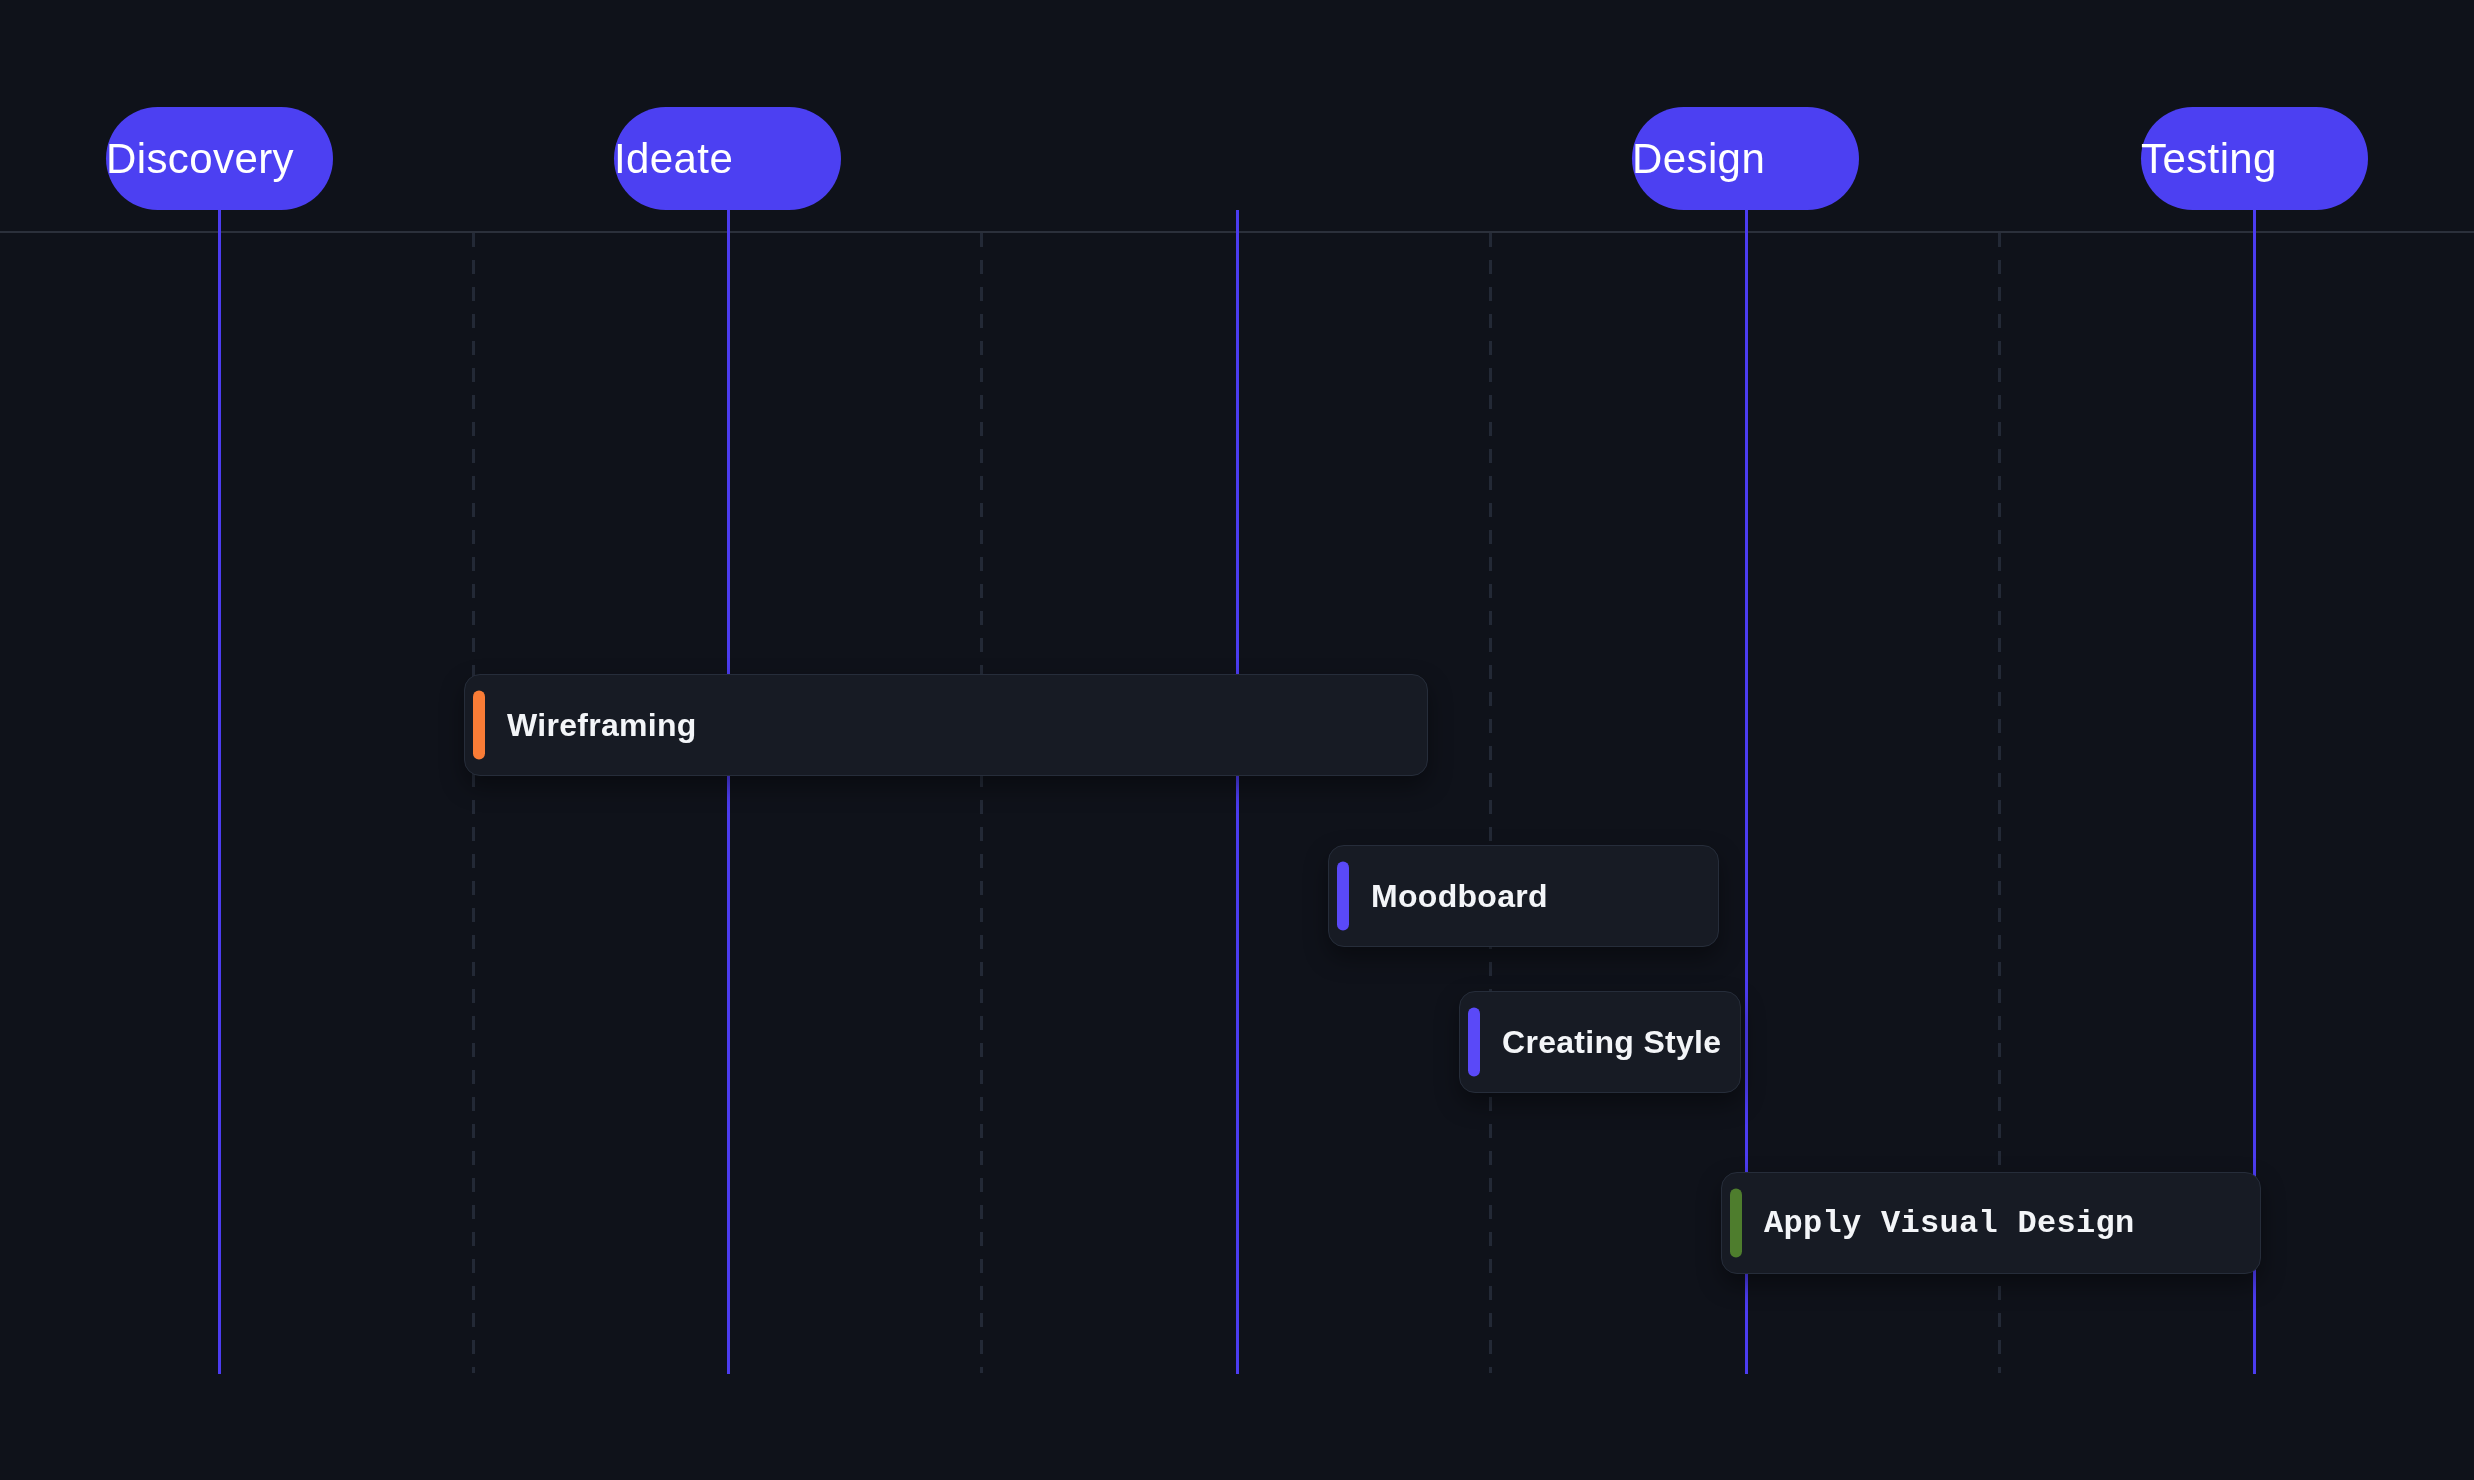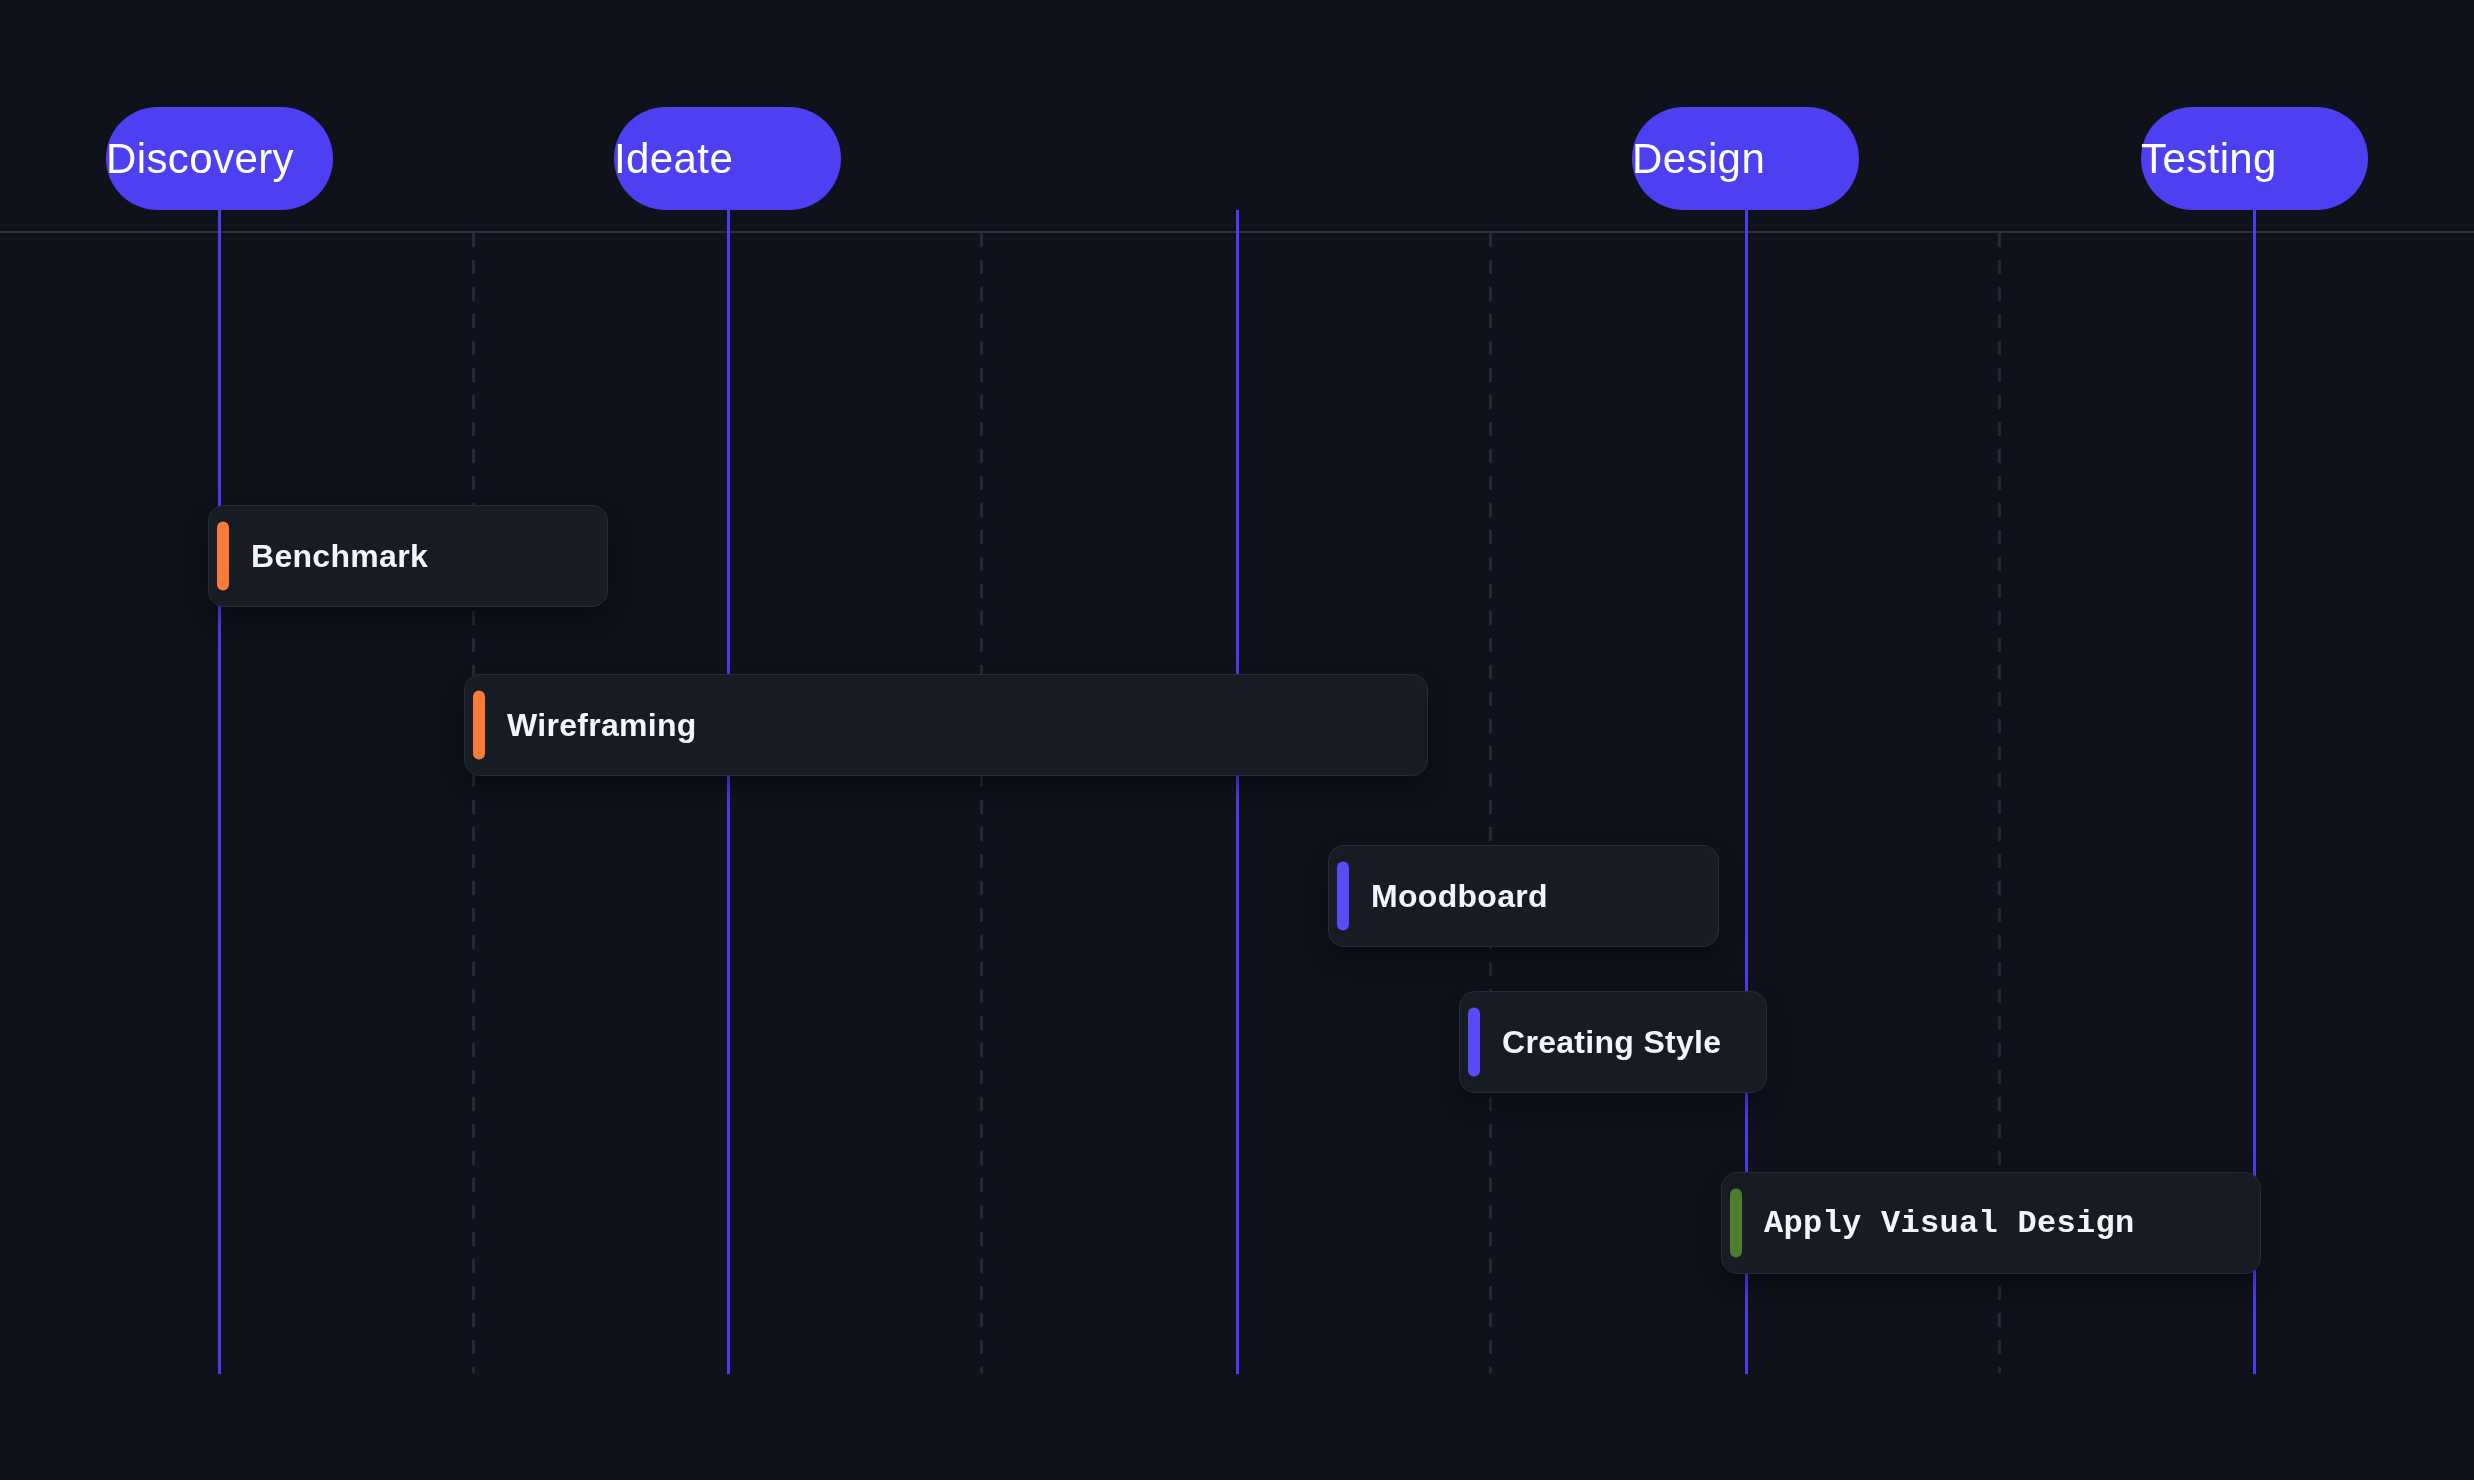--- a/index.html
+++ b/index.html
@@ -54,33 +54,29 @@
   <div class="dline" style="left: 980px;"></div>
   <div class="dline" style="left: 1489px;"></div>
   <div class="dline" style="left: 1998px;"></div>
 
   <div class="vline" style="left: 218px;"></div>
   <div class="vline" style="left: 727px;"></div>
   <div class="vline" style="left: 1236px;"></div>
   <div class="vline" style="left: 1745px;"></div>
   <div class="vline" style="left: 2253px;"></div>
 
-  <div class="card" style="left: 208px; top: 505px; width: 400px;">
-    <span class="accent" style="background: rgb(249, 124, 54);"></span>
-    <span class="label">Benchmark</span>
-  </div>
   <div class="card" style="left: 464px; top: 674px; width: 964px; text-align: center;">
     <span class="accent" style="background: rgb(249, 124, 54);"></span>
     <span class="label">Wireframing</span>
   </div>
   <div class="card" style="left: 1328px; top: 845px; width: 391px;">
     <span class="accent" style="background: rgb(90, 73, 248);"></span>
     <span class="label">Moodboard</span>
   </div>
-  <div class="card" style="left: 1459px; top: 991px; width: 308px;">
+  <div class="card" style="left: 1459px; top: 991px; width: 282px;">
     <span class="accent" style="background: rgb(90, 73, 248);"></span>
     <span class="label">Creating Style</span>
   </div>
   <div class="card" style="left: 1721px; top: 1172px; width: 540px; font-family: Liberation Mono, monospace;">
     <span class="accent" style="background: rgb(78, 125, 45);"></span>
     <span class="label">Apply Visual Design</span>
   </div>
 
   <div class="pill" style="left: 106px;">
     <span>Discovery</span>

